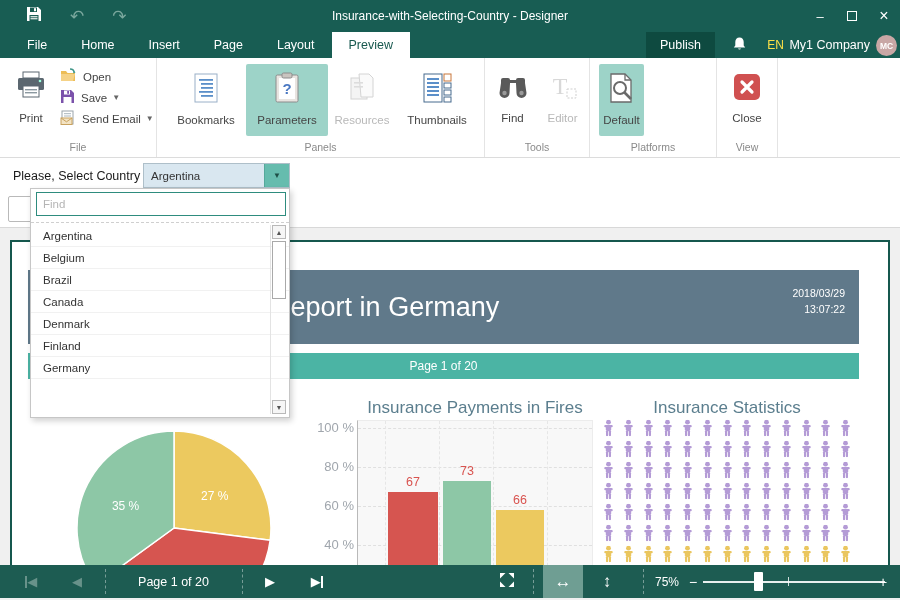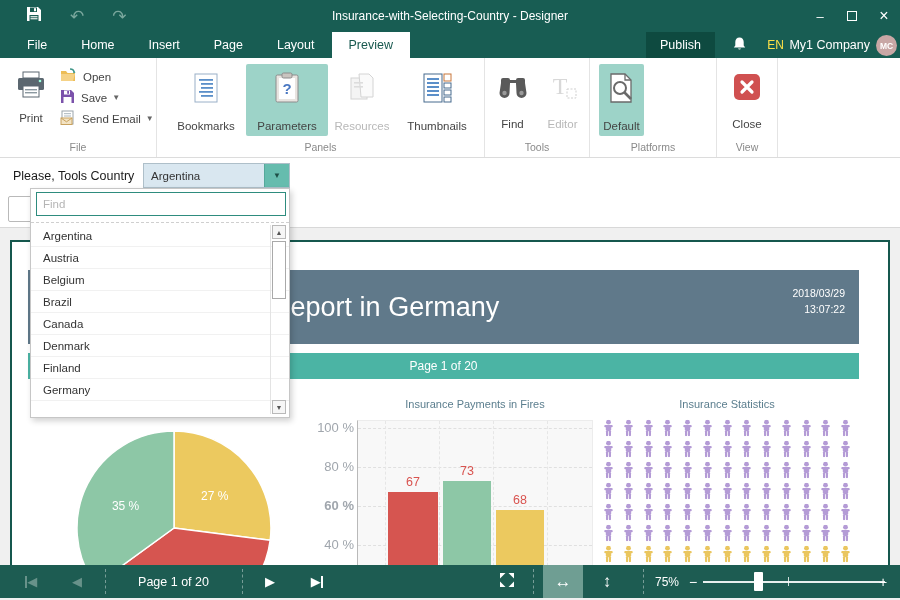--- a/index.html
+++ b/index.html
@@ -26,21 +26,21 @@
   .lang { position:absolute; right:116px; top:0; height:26px; display:flex; align-items:center; color:#fde047; font-size:12px; }
   .account { position:absolute; right:30px; top:0; height:26px; display:flex; align-items:center; color:#fff; font-size:12.5px;text-align:center; }
   .avatar { position:absolute; right:3px; top:3px; width:21px; height:21px; border-radius:50%; background:#c8a7a5; color:#fff; font-size:8.5px; font-weight:bold; display:flex; align-items:center; justify-content:center; }
 
   
   .ribbon { position:absolute; left:0; top:58px; width:900px; height:100px; background:#fff; border-bottom:1px solid #dcdcdc; display:flex; }
   .rgroup { display:flex; flex-direction:column; border-right:1px solid #e4e4e4; }
   .rgroup-buttons { flex:1; display:flex; align-items:flex-start; padding-top:4px; }
   .rgroup-label { text-align:center; font-size:10.5px; color:#8a8a8a; padding:2px 0 4px; }
   .bigbtn { width:72px; height:72px; display:flex; flex-direction:column; align-items:center; justify-content:flex-start; padding-top:8px; margin:2px 1px; border-radius:2px; }
-  .bigbtn .blabel { font-size:11.5px; color:#444; margin-top:12px; white-space:nowrap; }
+  .bigbtn .blabel { font-size:11.5px; color:#444; margin-top:6px; white-space:nowrap; }
   .bigbtn.active { background:#9dd3c8; }
   .bigbtn.disabled .blabel { color:#b8b8b8; }
   .smallcol { display:flex; flex-direction:column; margin-left:6px; margin-top:4px; }
   .smallbtn { display:flex; align-items:center; height:21px; font-size:11.5px; color:#444; }
   .smallbtn .slabel { margin-left:6px; white-space:nowrap; }
   .caret { font-size:8px; color:#666; margin-left:5px; }
   .printbtn { width:46px; margin-left:8px; height:72px; display:flex; flex-direction:column; align-items:center; padding-top:8px; }
   .printbtn .blabel { font-size:11.5px; color:#444; margin-top:8px; }
 
   
@@ -64,21 +64,21 @@
   .scroll-down { bottom:0; }
   .scroll-thumb { position:absolute; left:1px; top:16px; width:14px; height:58px; background:#fff; border:1px solid #a9a9a9; }
 
   
   .preview { position:absolute; left:0; top:228px; width:900px; height:372px; background:#f0f0f0; overflow:hidden; }
   .page { position:absolute; left:10px; top:12px; width:880px; height:340px; background:#fff; border:2px solid #15574d; overflow:hidden; }
   .report-header { position:absolute; left:16px; top:28px; width:831px; height:74px; background:#60798a; }
   .report-title { position:absolute; left:117px; top:0; height:74px; line-height:74px; color:#fff; font-size:27px; font-weight:300; white-space:nowrap; }
   .report-dates { position:absolute; right:14px; top:15px; text-align:right; color:#fff; font-size:10.5px; line-height:16px; }
   .page-banner { position:absolute; left:16px; top:111px; width:831px; height:26px; background:#4bb4a4; color:#fff; font-size:12px; display:flex; align-items:center; justify-content:center; }
-  .chart-title { position:absolute; top:156px; font-size:11px; color:#5b7e8e; white-space:nowrap; }
+  .chart-title { position:absolute; top:156px; font-size:17px; color:#5b7e8e; white-space:nowrap; }
   .title-bar-chart { left:345px; width:236px; text-align:center; }
   .title-stats { left:590px; width:250px; text-align:center; }
   .pie-wrap { position:absolute; left:62px; top:186px; width:200px; height:200px; }
   .pie-label { position:absolute; color:#fff; font-size:12px; transform:translate(-50%,-50%); }
   .bar-plot { position:absolute; left:345px; top:178px; width:236px; height:162px; background:#f8f8f8; border:1px solid #ececec; border-left:1px solid #b9b9b9; }
   .hgrid { position:absolute; left:0; width:100%; border-top:1px dashed #e0e0e0; }
   .vgrid { position:absolute; top:0; height:100%; border-left:1px dashed #e6e6e6; }
   .ylab { position:absolute; width:40px; text-align:right; font-size:13px; color:#a0a6ad; transform:translateY(-50%); }
   .bar { position:absolute; bottom:0; }
   .bar-val { position:absolute; font-size:12.5px; color:#d9534f; transform:translate(-50%,-100%); }
@@ -305,21 +305,21 @@
             </svg></span>
         <span class="blabel">Close</span>
       </div>
     </div>
     <div class="rgroup-label">View</div>
   </div>
   <div class="rgroup" style="flex:1; border-right:none"></div>
 </div>
 
 <div class="parambar">
-  <div class="param-label">Please, Tools Country</div>
+  <div class="param-label">Please, Select Country</div>
   <div class="combo">
     <div class="combo-value">Argentina</div>
     <div class="combo-btn">▼</div>
   </div>
   <div class="submit-partial"></div>
 </div>
 
 <div class="preview">
   <div class="page">
     <div class="report-header">
@@ -351,21 +351,21 @@
         <div class="hgrid" style="top: 124px;"></div>
         <div class="vgrid" style="left: 27px;"></div>
         <div class="vgrid" style="left: 81px;"></div>
         <div class="vgrid" style="left: 135px;"></div>
         <div class="vgrid" style="left: 189px;"></div>
         <div class="bar" style="left: 30px; width: 50px; top: 71.35px; height: 90.65px; background: rgb(214, 85, 80);"></div>
         <div class="bar-val" style="left: 55px; top: 68.35px; color: rgb(217, 83, 79);">67</div>
         <div class="bar" style="left: 85px; width: 48px; top: 59.65px; height: 102.35px; background: rgb(141, 199, 166);"></div>
         <div class="bar-val" style="left: 109px; top: 56.65px; color: rgb(217, 83, 79);">73</div>
         <div class="bar" style="left: 138px; width: 48px; top: 88.9px; height: 73.1px; background: rgb(236, 201, 95);"></div>
-        <div class="bar-val" style="left: 162px; top: 85.9px; color: rgb(217, 83, 79);">68</div>
+        <div class="bar-val" style="left: 162px; top: 85.9px; color: rgb(217, 83, 79);">66</div>
       </div>
     <div id="bar-ylabels"></div>
 
     <div class="chart-title title-stats">Insurance Statistics</div>
     <div class="stats-grid" id="stats-grid">
         <div class="stats-row">
           <svg viewBox="0 0 14 18" class="person" style="fill: rgb(180, 155, 214);">
             <use href="#person-shape"></use>
           </svg>
           <svg viewBox="0 0 14 18" class="person" style="fill: rgb(180, 155, 214);">
@@ -688,31 +688,30 @@
           <svg viewBox="0 0 14 18" class="person" style="fill: rgb(234, 198, 95);">
             <use href="#person-shape"></use>
           </svg>
           <svg viewBox="0 0 14 18" class="person" style="fill: rgb(234, 198, 95);">
             <use href="#person-shape"></use>
           </svg>
         </div>
       </div>
   <div class="ylab" style="left: 302px; top: 185px;">100 %</div>
       <div class="ylab" style="left: 302px; top: 224px;">80 %</div>
-      <div class="ylab" style="left: 302px; top: 263px; font-weight: bold;">60 %</div>
+      <div class="ylab" style="left: 302px; top: 263px;">60 %</div>
       <div class="ylab" style="left: 302px; top: 302px;">40 %</div>
     </div>
 </div>
 
 <div class="dropdown">
   <input class="find-input" placeholder="Find" style="">
   <div class="dd-sep"></div>
   <div class="dd-list">
       <div class="dd-item">Argentina</div>
-      <div class="dd-item">Austria</div>
       <div class="dd-item">Belgium</div>
       <div class="dd-item">Brazil</div>
       <div class="dd-item">Canada</div>
       <div class="dd-item">Denmark</div>
       <div class="dd-item">Finland</div>
       <div class="dd-item">Germany</div>
     </div>
   <div class="dd-scroll">
     <div class="scroll-btn scroll-up">▲</div>
     <div class="scroll-thumb"></div>

